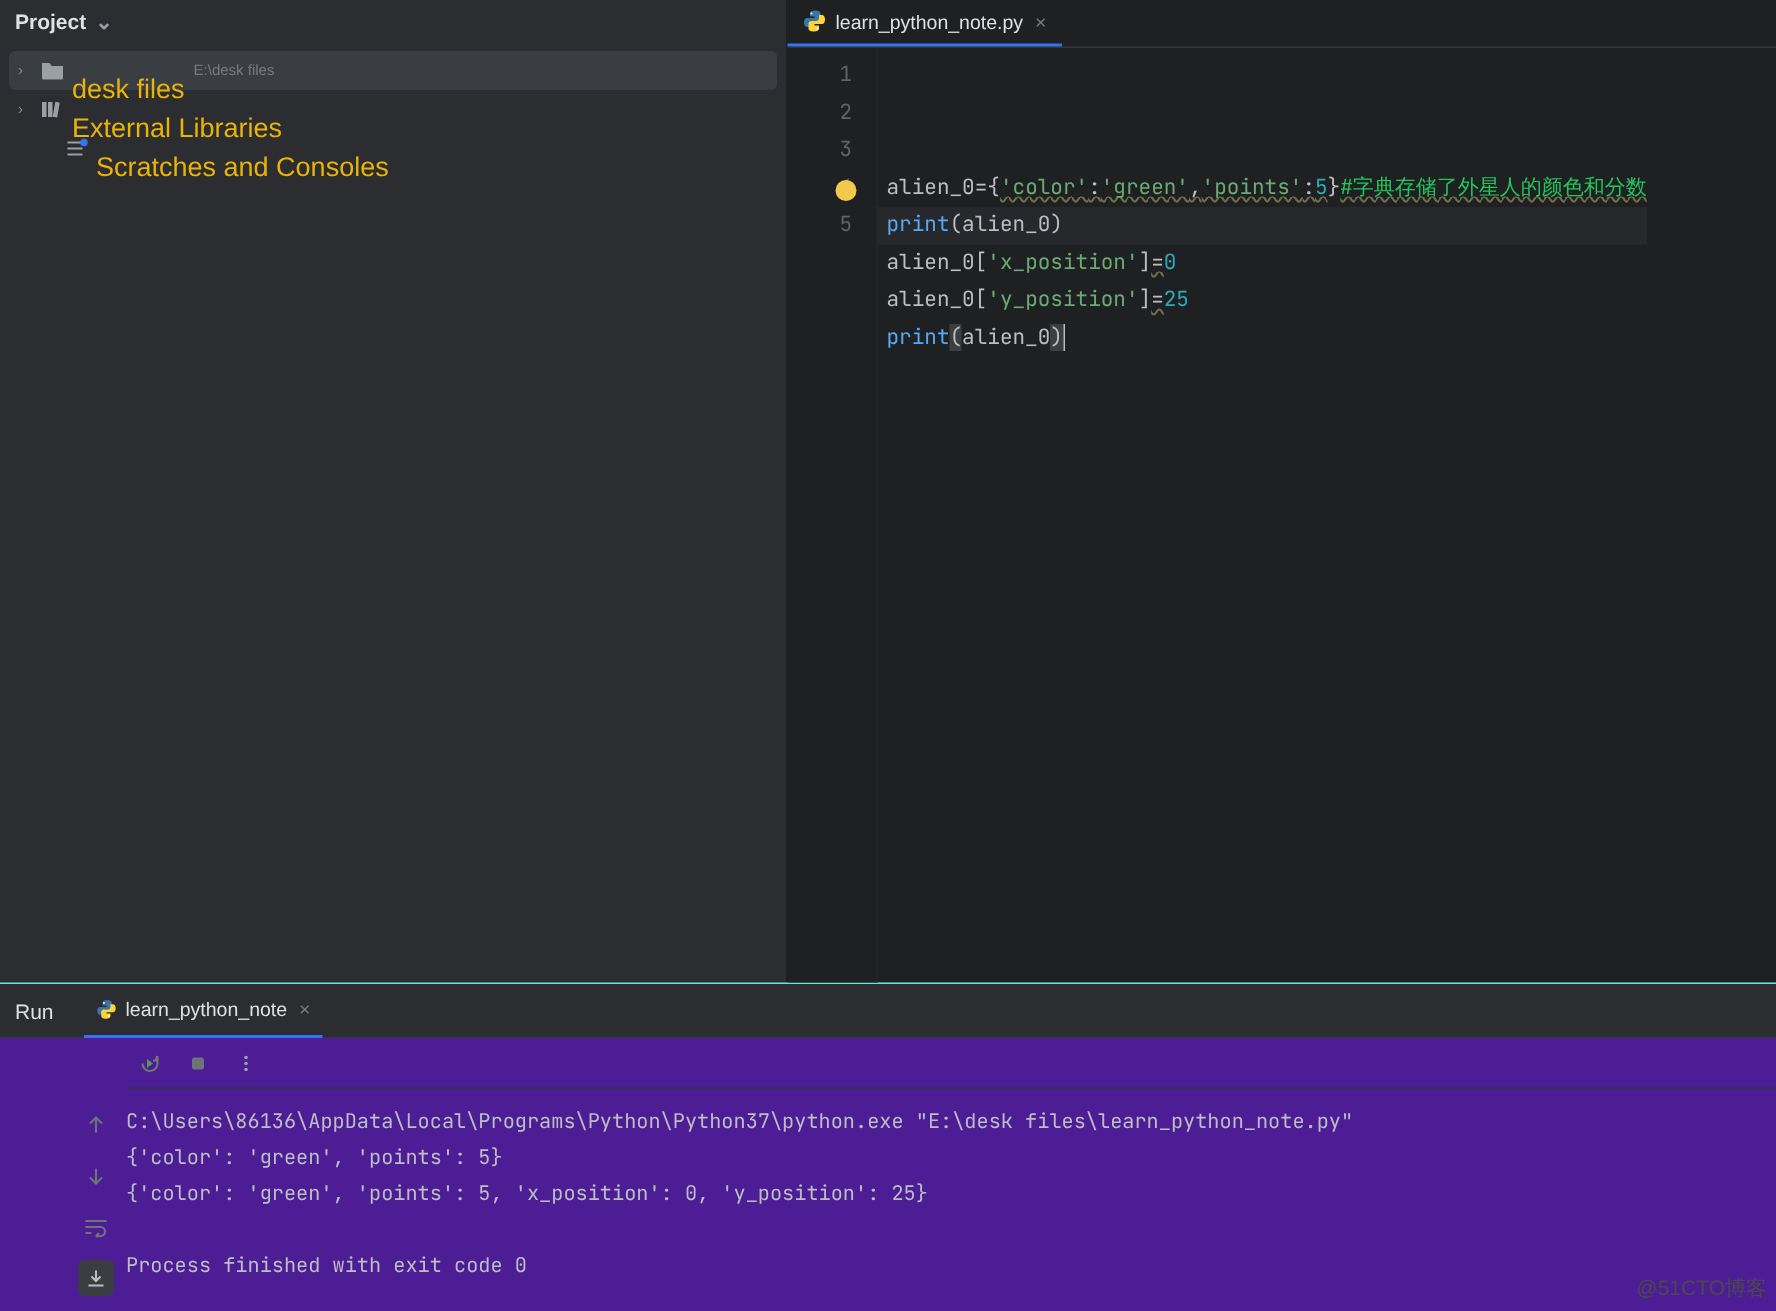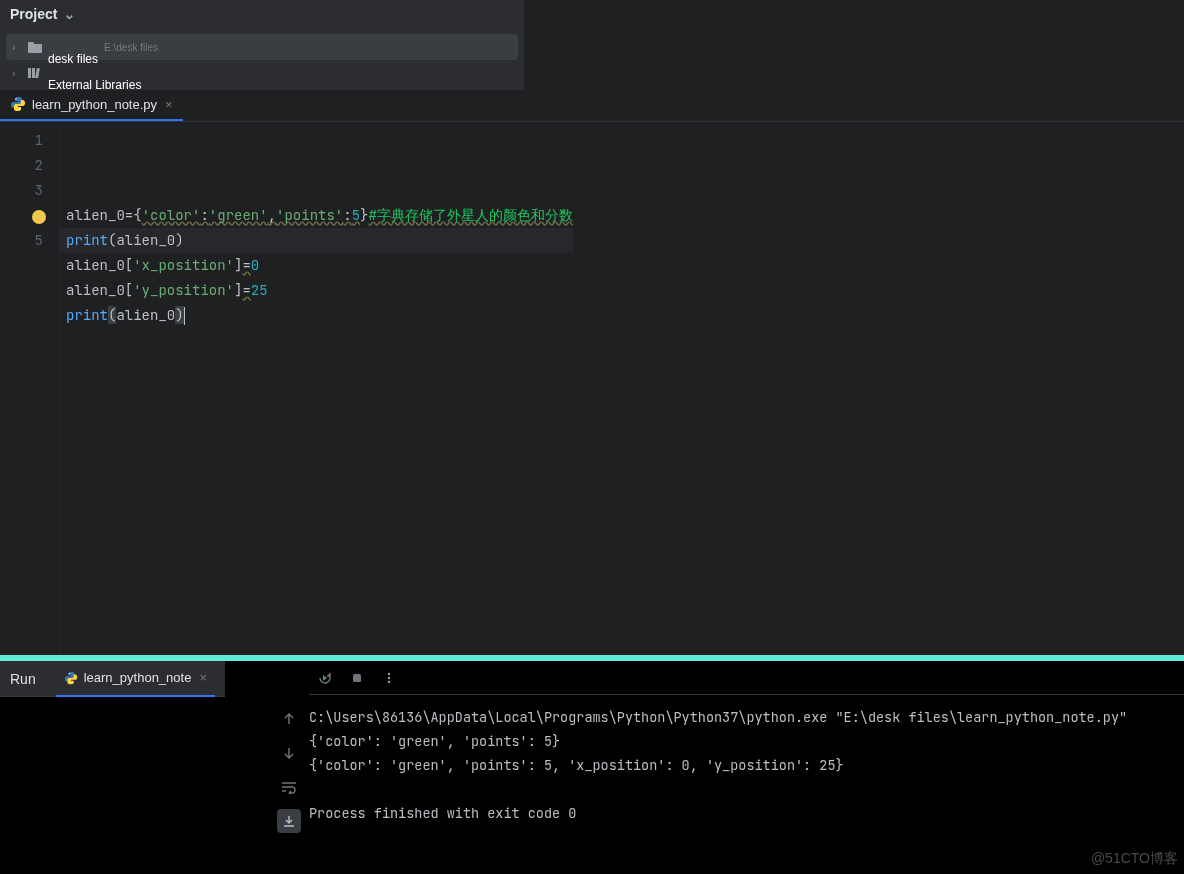--- a/index.html
+++ b/index.html
@@ -1,26 +1,26 @@
 <!DOCTYPE html>
 <html><head>
 <meta charset="utf-8">
 <style>
 * { margin:0; padding:0; box-sizing:border-box; }
 body { background:#1e2022; color:#bbbbbb; font-family:"Segoe UI",Arial,sans-serif; font-size:13px; width:1184px; height:874px; overflow:hidden; display:flex; flex-direction:column; }
-.top { display:flex; height:655px;flex-direction:column; }
+.top { display:flex; height:655px; }
 .sidebar { width:525px; background:#2b2d30; border-right:1px solid #1e2022; display:flex; flex-direction:column; }
 .proj-header { display:flex; align-items:center; padding:6px 10px 8px 10px; color:#dfe1e5; font-weight:600; font-size:14px; }
 .proj-header .chev { margin-left:6px; color:#9aa0a6; }
 .tree { padding:4px 6px; }
 .tree-row { display:flex; align-items:center; height:26px; border-radius:4px; padding:0 6px; color:#bdbdbd; }
 .tree-row.sel { background:#3a3d41; }
 .tree-row .arrow { width:14px; color:#888; font-size:10px; }
 .tree-row .icn { width:18px; display:flex; align-items:center; justify-content:center; margin-right:4px; }
-.tree-row .lbl { color:#ffffff; font-size:12px;margin-top:24px; }
+.tree-row .lbl { color:#eab308; font-size:18px;margin-top:24px; }
 .tree-row .path { color:#7a7a7a; margin-left:6px; font-size:10px; }
 .tree-row.sub { padding-left:6px; }
 .tree-row.sub2 { padding-left:22px; }
 .editor { flex:1; background:#1e2022; display:flex; flex-direction:column; }
 .tabs { display:flex; align-items:flex-end; height:32px; border-bottom:1px solid #323438; }
 .tab { display:flex; align-items:center; padding:0 10px; height:32px; border-bottom:2px solid #3574f0; color:#dfe1e5; font-size:13px; }
 .tab .icn { margin-right:6px; display:flex; }
 .tab .x { margin-left:8px; color:#7a7a7a; cursor:pointer; }
 .code-area { flex:1; display:flex; font-family:"JetBrains Mono",Consolas,monospace; font-size:14px; line-height:25px; }
 .gutter { width:60px; text-align:right; padding:6px 16px 0 0; color:#5f6266; background:#1e2022; border-right:1px solid #252525; position:relative; }
@@ -30,21 +30,21 @@
 .code .cline { position:relative; z-index:1; }
 .tok-var { color:#bcbec4; }
 .tok-op { color:#bcbec4; }
 .tok-str { color:#6aab73; }
 .tok-num { color:#2aacb8; }
 .tok-fn { color:#56a8f5; }
 .tok-cmt { color:#22c55e; }
 .tok-warn { text-decoration:underline wavy #6e6e4a; text-decoration-skip-ink:none; }
 .bracket-hi { background:#3c3f41; }
 .caret { display:inline-block; width:1px; height:18px; background:#bcbec4; vertical-align:middle; }
-.bottom { flex:1; background:#000000; border-top:6px solid #5eead4; display:flex; flex-direction:row; }
+.bottom { flex:1; background:#4c1d95; border-top:1px solid #5eead4; display:flex; flex-direction:column; }
 .run-header { display:flex; align-items:center; height:36px; padding:0 10px; border-bottom:1px solid #323438; background:#2b2d30; }
 .run-title { color:#dfe1e5; font-weight:500; margin-right:20px; font-size:14px; }
 .run-tab { display:flex; align-items:center; padding:0 8px; height:36px; border-bottom:2px solid #3574f0; color:#dfe1e5; font-size:13px; }
 .run-tab .icn { margin-right:6px; display:flex; }
 .run-tab .x { margin-left:8px; color:#7a7a7a; }
 .run-body { flex:1; display:flex;margin-left:44px; }
 .run-left { width:40px; display:flex; flex-direction:column; align-items:center; padding-top:6px; gap:10px; }
 .run-left .btn { width:24px; height:24px; display:flex; align-items:center; justify-content:center; color:#9aa0a6; cursor:pointer; border-radius:4px; }
 .run-left .btn.active { background:#3a3d41; }
 .run-content { flex:1; display:flex; flex-direction:column; }
@@ -78,20 +78,30 @@
           <span class="arrow">›</span>
           <span class="icn">
             <svg width="16" height="14" viewBox="0 0 16 14">
               <rect x="1" y="2" width="3" height="10" fill="#9aa0a6"></rect>
               <rect x="5" y="2" width="3" height="10" fill="#9aa0a6"></rect>
               <rect x="9" y="2" width="3" height="10" fill="#9aa0a6" transform="rotate(10 10 7)"></rect>
             </svg>
           </span>
           <span class="lbl">External Libraries</span>
         </div>
+        <div class="tree-row sub2">
+          <span class="arrow"></span>
+          <span class="icn">
+            <svg width="16" height="14" viewBox="0 0 16 14">
+              <path stroke="#9aa0a6" stroke-width="1.3" fill="none" d="M2 3h10M2 7h10M2 11h10"></path>
+              <circle cx="13" cy="3" r="2.5" fill="#3574f0"></circle>
+            </svg>
+          </span>
+          <span class="lbl">Scratches and Consoles</span>
+        </div>
       </div>
   </div>
 
   <div class="editor">
     <div class="tabs">
       <div class="tab">
         <span class="icn">
           <svg width="16" height="16" viewBox="0 0 16 16">
               <path fill="#3776ab" d="M8 1C5 1 5 3 5 3v2h3v1H3S1 6 1 9s2 3 2 3h2v-2s0-2 2-2h3s2 0 2-2V3s0-2-3-2H8z"></path>
               <circle cx="6" cy="3" r="0.7" fill="#fff"></circle>

